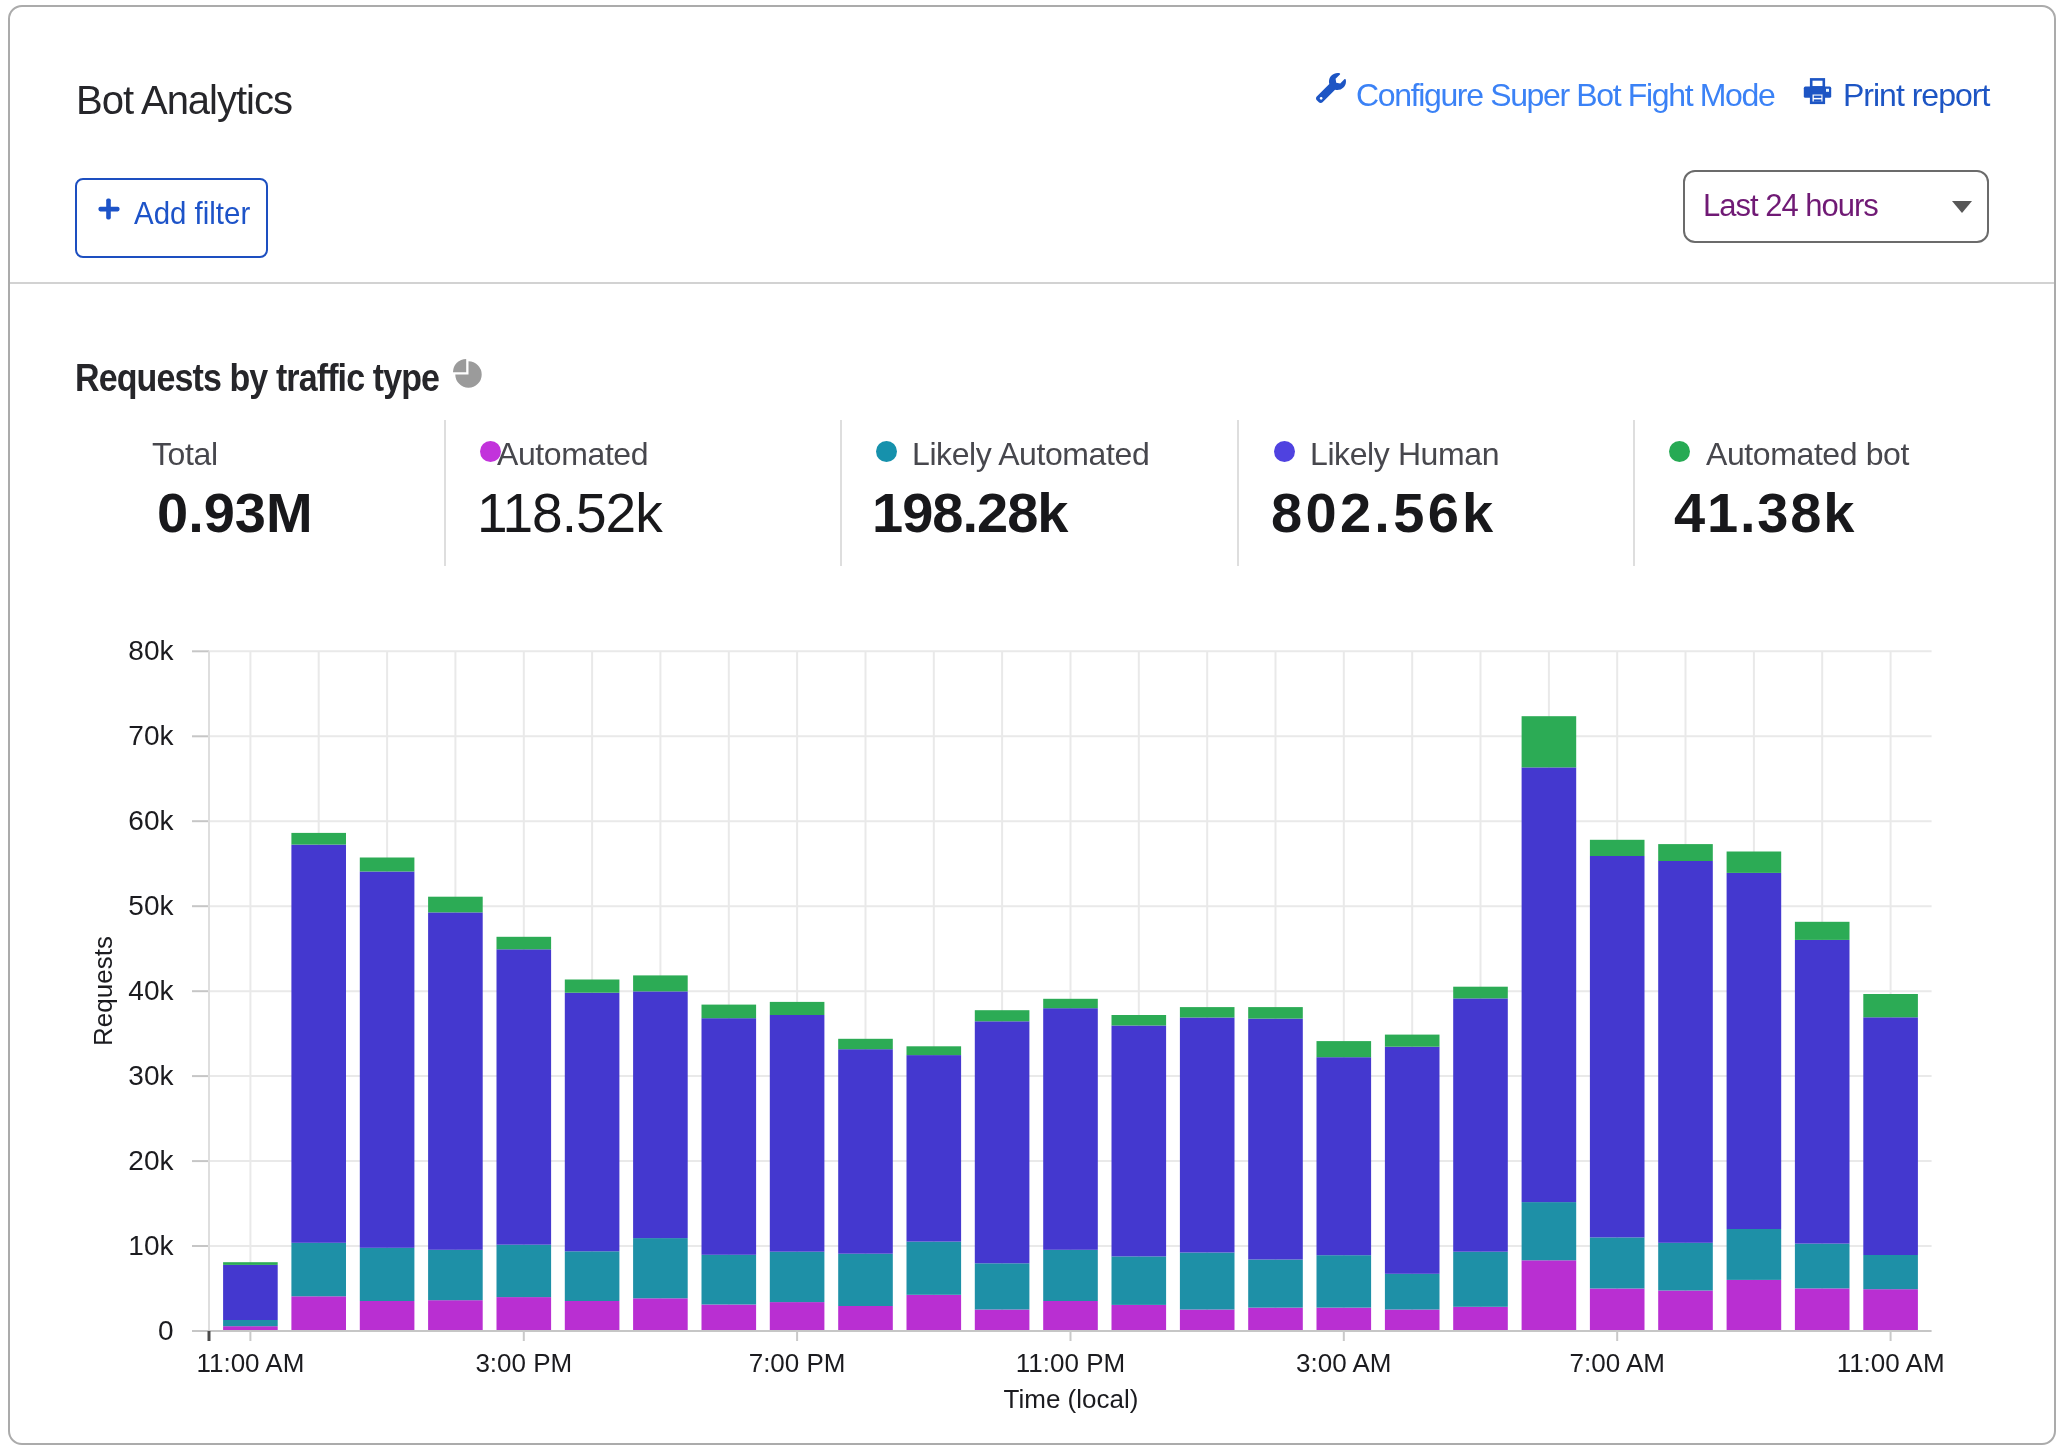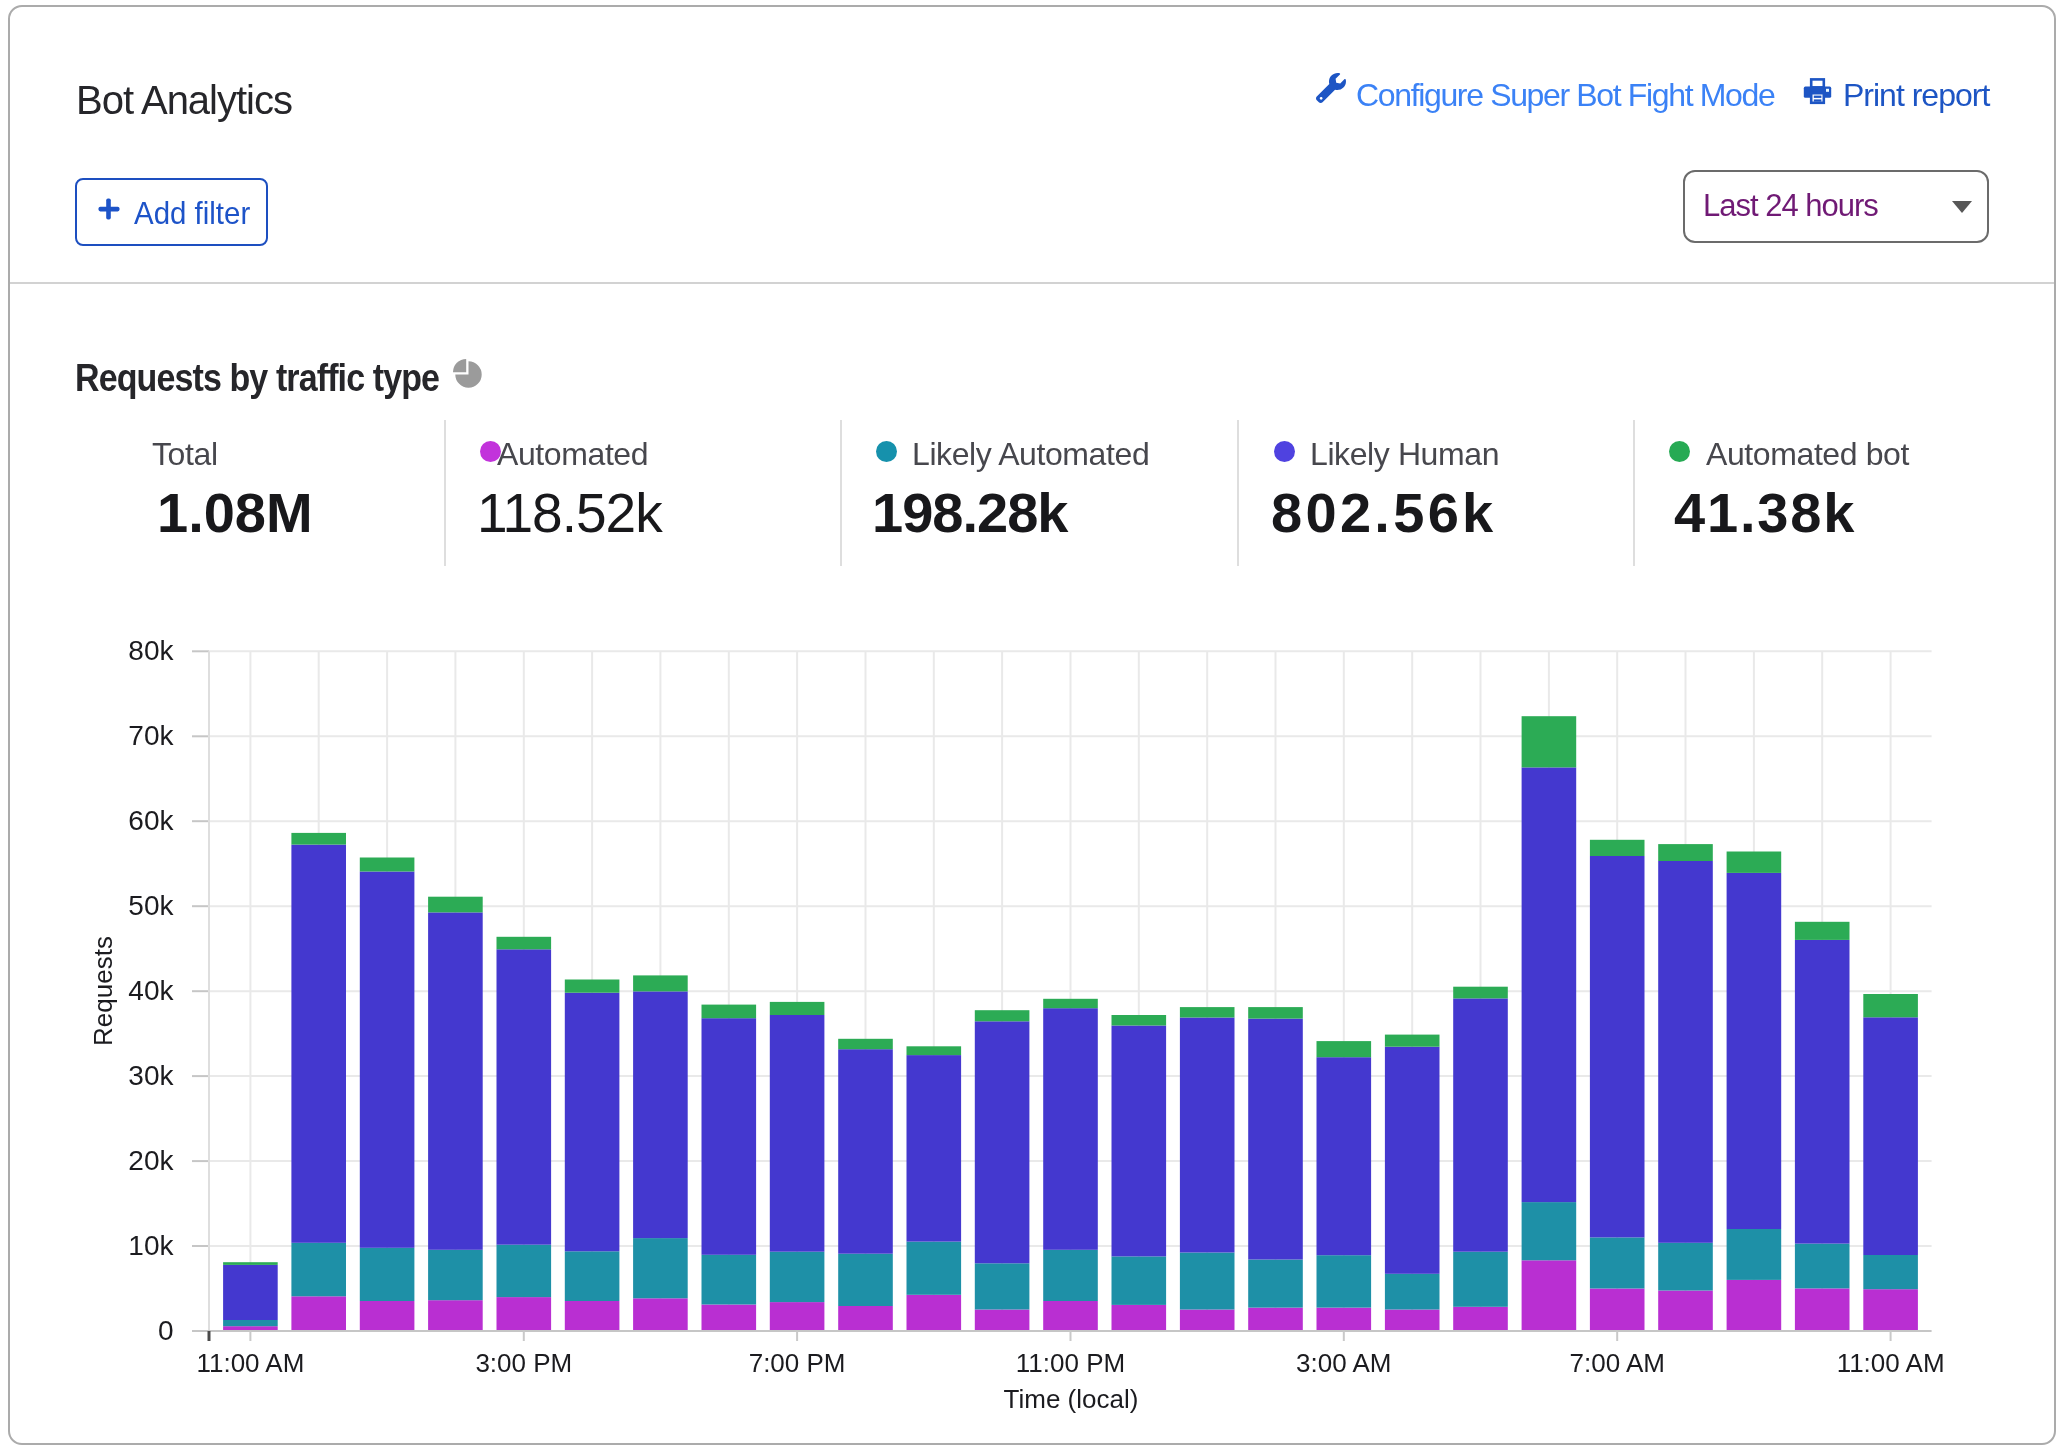--- a/index.html
+++ b/index.html
@@ -18,40 +18,40 @@
 <svg class="abs" style="left:1803px;top:78px" width="29" height="27" viewBox="0 0 29 27">
     <rect x="8.2" y="1.4" width="12.6" height="8" fill="none" stroke="#1d55c4" stroke-width="2.6"></rect>
     <rect x="0.8" y="8.6" width="27.4" height="11.2" rx="1.6" fill="#1d55c4"></rect>
     <rect x="23" y="10.8" width="3" height="3" fill="#eafaff"></rect>
     <rect x="8.2" y="15.2" width="12.6" height="9.6" fill="#fff" stroke="#1d55c4" stroke-width="2.6"></rect>
     <rect x="10.8" y="17.6" width="7.6" height="2.3" fill="#1d55c4"></rect>
     <rect x="10.8" y="21.4" width="7.6" height="2.3" fill="#1d55c4"></rect>
   </svg>
 <div class="abs" style="left:1843px;top:79px;font-size:32px;color:#1d55c4;line-height:32px;letter-spacing:-1px">Print report</div>
 
-<div class="abs" style="left:75px;top:178px;width:193px;height:68px;border:2.5px solid #1d4fc0;border-radius:8px;color:#1d53c8">
+<div class="abs" style="left:75px;top:178px;width:193px;height:80px;border:2.5px solid #1d4fc0;border-radius:8px;color:#1d53c8">
 <svg class="abs" style="left:21px;top:18px" width="22" height="22" viewBox="0 0 22 22" fill="#1d53c8">
       <rect x="0.5" y="8.8" width="21" height="4.6" rx="1.8"></rect>
       <rect x="8.2" y="0.5" width="4.6" height="21" rx="1.8"></rect>
     </svg>
 <span class="abs" style="left:57px;top:17px;font-size:32px;line-height:32px;transform:scaleX(0.92);transform-origin:left top">Add filter</span>
   </div>
 
 <div class="abs" style="left:1683px;top:170px;width:306px;height:73px;border:2px solid #6b6b6b;border-radius:12px"></div>
 <div class="abs" style="left:1703px;top:190px;font-size:31px;color:#701a75;line-height:31px;letter-spacing:-1px">Last 24 hours</div>
 <div class="abs" style="left:1952px;top:201px;width:0;height:0;border-left:10px solid transparent;border-right:10px solid transparent;border-top:12px solid #575757"></div>
 
 <div class="abs" style="left:75px;top:359px;font-size:38px;font-weight:700;color:#26262a;line-height:38px;letter-spacing:-1px;transform:scaleX(0.895);transform-origin:left top">Requests by traffic type</div>
 <svg class="abs" style="left:453px;top:359px" width="29" height="29" viewBox="0 0 29 29">
     <path d="M15.5 2.3 A 13.2 13.2 0 1 1 2.3 15.5 L 15.5 15.5 Z" fill="#9b9b9b"></path>
     <path d="M13.2 13.2 L 0 13.2 A 13.2 13.2 0 0 1 13.2 0 Z" fill="#9b9b9b"></path>
   </svg>
 
 <div class="abs" style="left:152px;top:438px;font-size:32px;color:#47474d;line-height:32px;letter-spacing:-0.4px">Total</div>
-<div class="abs" style="left:157px;top:485px;font-size:56px;font-weight:700;color:#18181b;line-height:56px">1.08M</div>
+<div class="abs" style="left:157px;top:485px;font-size:56px;font-weight:700;color:#18181b;line-height:56px">0.93M</div>
 <div class="abs" style="left:444px;top:420px;width:2px;height:146px;background:#dedede"></div>
 <div class="abs" style="left:480px;top:441px;width:21px;height:21px;border-radius:50%;background:#c233db"></div>
 <div class="abs" style="left:497px;top:438px;font-size:32px;color:#47474d;line-height:32px;letter-spacing:-0.4px">Automated</div>
 <div class="abs" style="left:477px;top:485px;font-size:55px;font-weight:400;color:#18181b;line-height:56px;letter-spacing:-1px">118.52k</div>
 <div class="abs" style="left:840px;top:420px;width:2px;height:146px;background:#dedede"></div>
 <div class="abs" style="left:876px;top:441px;width:21px;height:21px;border-radius:50%;background:#1691ac"></div>
 <div class="abs" style="left:912px;top:438px;font-size:32px;color:#47474d;line-height:32px;letter-spacing:-0.4px">Likely Automated</div>
 <div class="abs" style="left:872px;top:485px;font-size:56px;font-weight:700;color:#18181b;line-height:56px;letter-spacing:-1px">198.28k</div>
 <div class="abs" style="left:1237px;top:420px;width:2px;height:146px;background:#dedede"></div>
 <div class="abs" style="left:1274px;top:441px;width:21px;height:21px;border-radius:50%;background:#4f42e0"></div>

